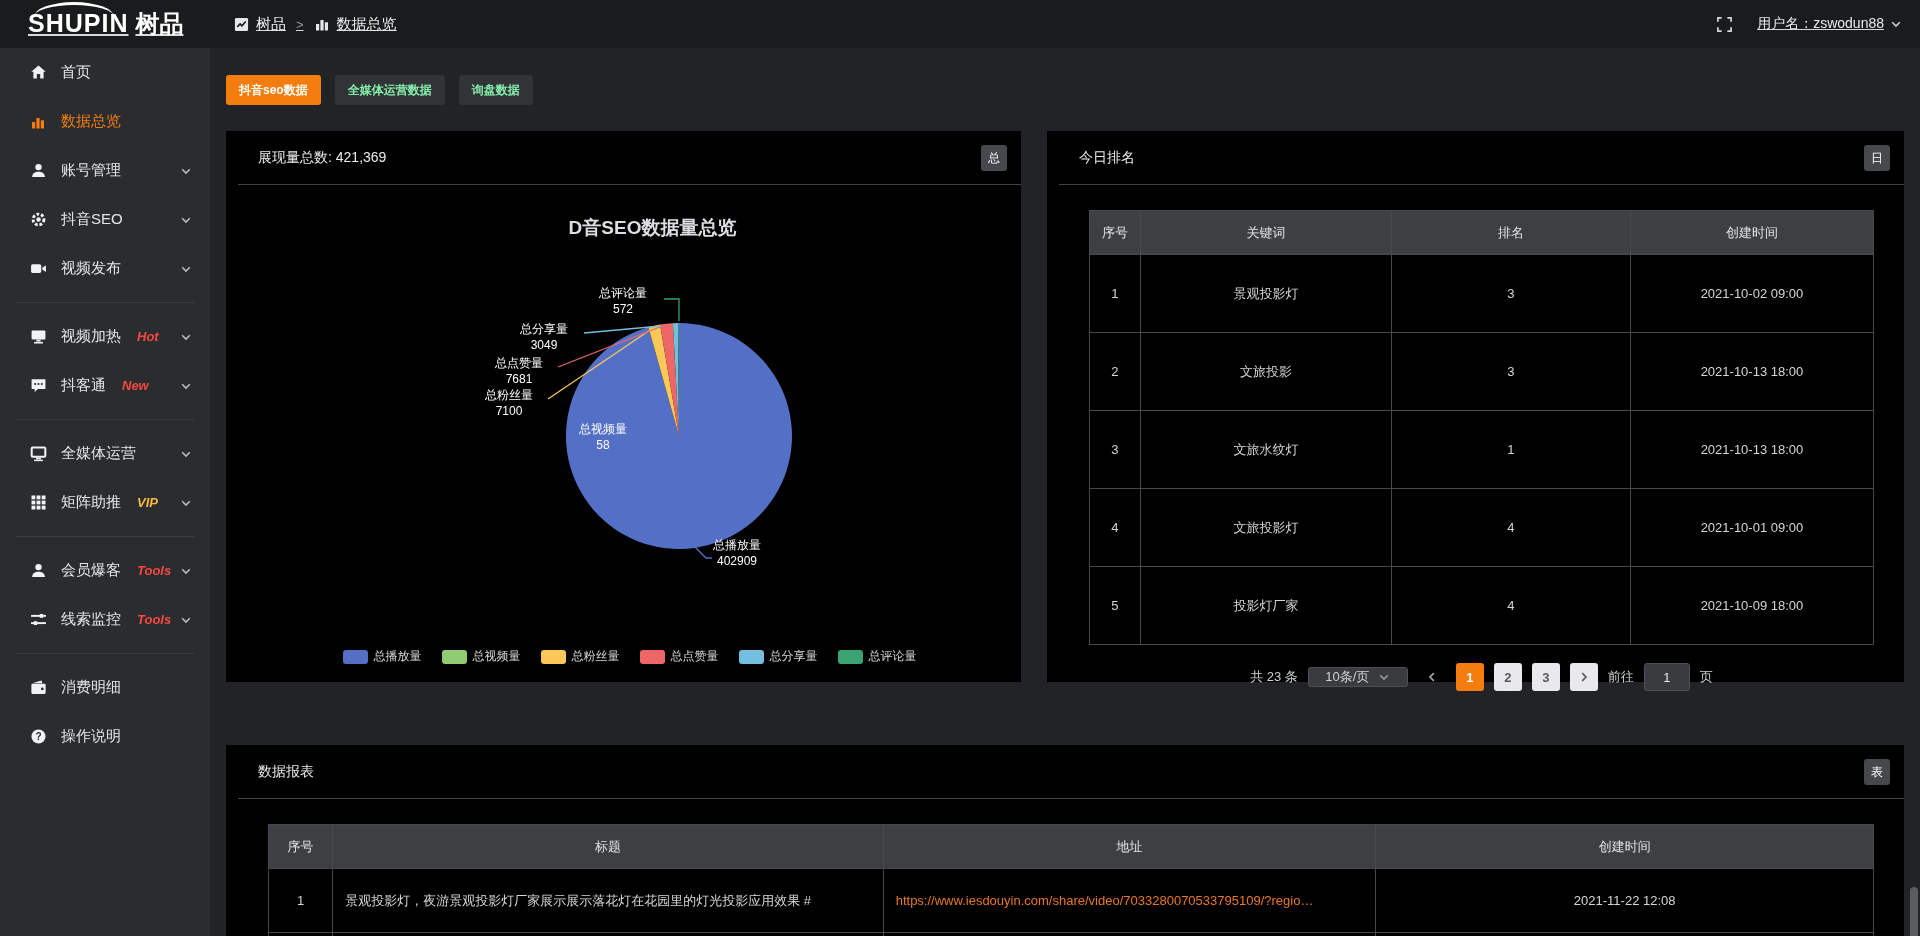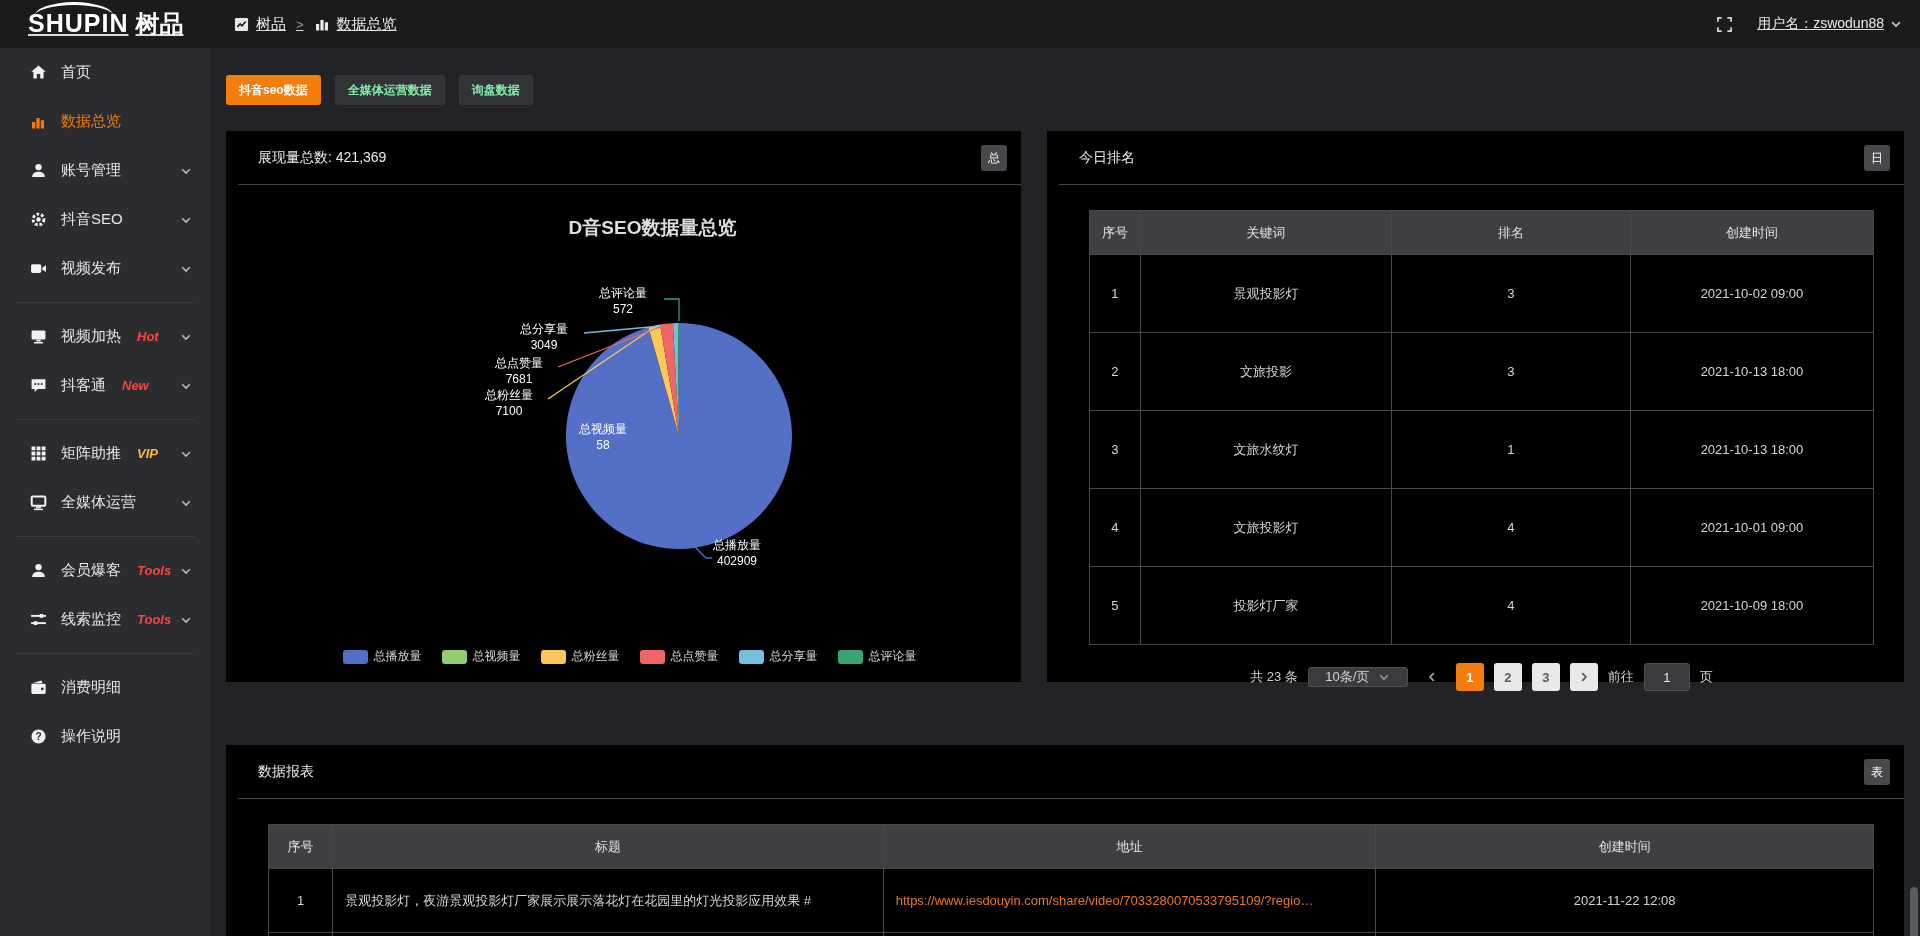--- a/index.html
+++ b/index.html
@@ -244,50 +244,50 @@
         <span class="side-chevron">
           <svg viewBox="0 0 12 12" width="12" height="12">
             <path d="m2.2 4.2 3.8 3.8 3.8-3.8" stroke="currentColor" stroke-width="1.6" fill="none"></path>
           </svg>
         </span>
       </div>
       <div class="side-divider"></div>
       <div class="side-item">
         <span class="icon">
           <svg viewBox="0 0 16 16" width="17" height="17">
+            <rect x="1.6" y="2.4" width="12.8" height="8.6" rx="1" fill="none" stroke="currentColor" stroke-width="1.9"></rect>
+            <rect x="5.7" y="12" width="4.6" height="1.5" fill="currentColor"></rect>
+            <rect x="3.8" y="13.8" width="8.4" height="1.4" fill="currentColor"></rect>
+          </svg>
+        </span>
+        <span class="label">全媒体运营</span>
+        <span class="side-chevron">
+          <svg viewBox="0 0 12 12" width="12" height="12">
+            <path d="m2.2 4.2 3.8 3.8 3.8-3.8" stroke="currentColor" stroke-width="1.6" fill="none"></path>
+          </svg>
+        </span>
+      </div>
+      <div class="side-item">
+        <span class="icon">
+          <svg viewBox="0 0 16 16" width="17" height="17">
             <g fill="currentColor">
               <rect x="1.4" y="1.4" width="3.6" height="3.6"></rect>
               <rect x="6.2" y="1.4" width="3.6" height="3.6"></rect>
               <rect x="11" y="1.4" width="3.6" height="3.6"></rect>
               <rect x="1.4" y="6.2" width="3.6" height="3.6"></rect>
               <rect x="6.2" y="6.2" width="3.6" height="3.6"></rect>
               <rect x="11" y="6.2" width="3.6" height="3.6"></rect>
               <rect x="1.4" y="11" width="3.6" height="3.6"></rect>
               <rect x="6.2" y="11" width="3.6" height="3.6"></rect>
               <rect x="11" y="11" width="3.6" height="3.6"></rect>
             </g>
           </svg>
         </span>
         <span class="label">矩阵助推</span>
         <span class="side-badge" style="color: rgb(246, 185, 61);">VIP</span>
-        <span class="side-chevron">
-          <svg viewBox="0 0 12 12" width="12" height="12">
-            <path d="m2.2 4.2 3.8 3.8 3.8-3.8" stroke="currentColor" stroke-width="1.6" fill="none"></path>
-          </svg>
-        </span>
-      </div>
-      <div class="side-item">
-        <span class="icon">
-          <svg viewBox="0 0 16 16" width="17" height="17">
-            <rect x="1.6" y="2.4" width="12.8" height="8.6" rx="1" fill="none" stroke="currentColor" stroke-width="1.9"></rect>
-            <rect x="5.7" y="12" width="4.6" height="1.5" fill="currentColor"></rect>
-            <rect x="3.8" y="13.8" width="8.4" height="1.4" fill="currentColor"></rect>
-          </svg>
-        </span>
-        <span class="label">全媒体运营</span>
         <span class="side-chevron">
           <svg viewBox="0 0 12 12" width="12" height="12">
             <path d="m2.2 4.2 3.8 3.8 3.8-3.8" stroke="currentColor" stroke-width="1.6" fill="none"></path>
           </svg>
         </span>
       </div>
       <div class="side-divider"></div>
       <div class="side-item">
         <span class="icon">
           <svg viewBox="0 0 16 16" width="17" height="17">

